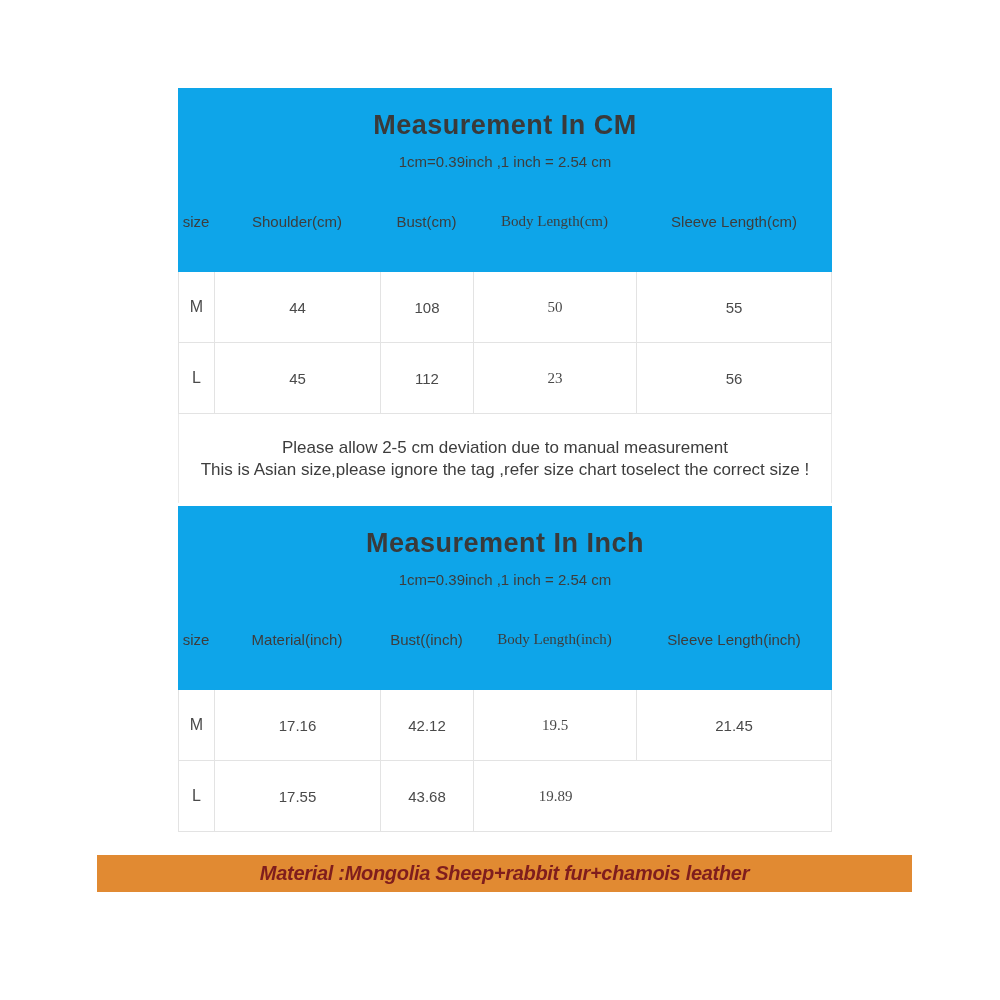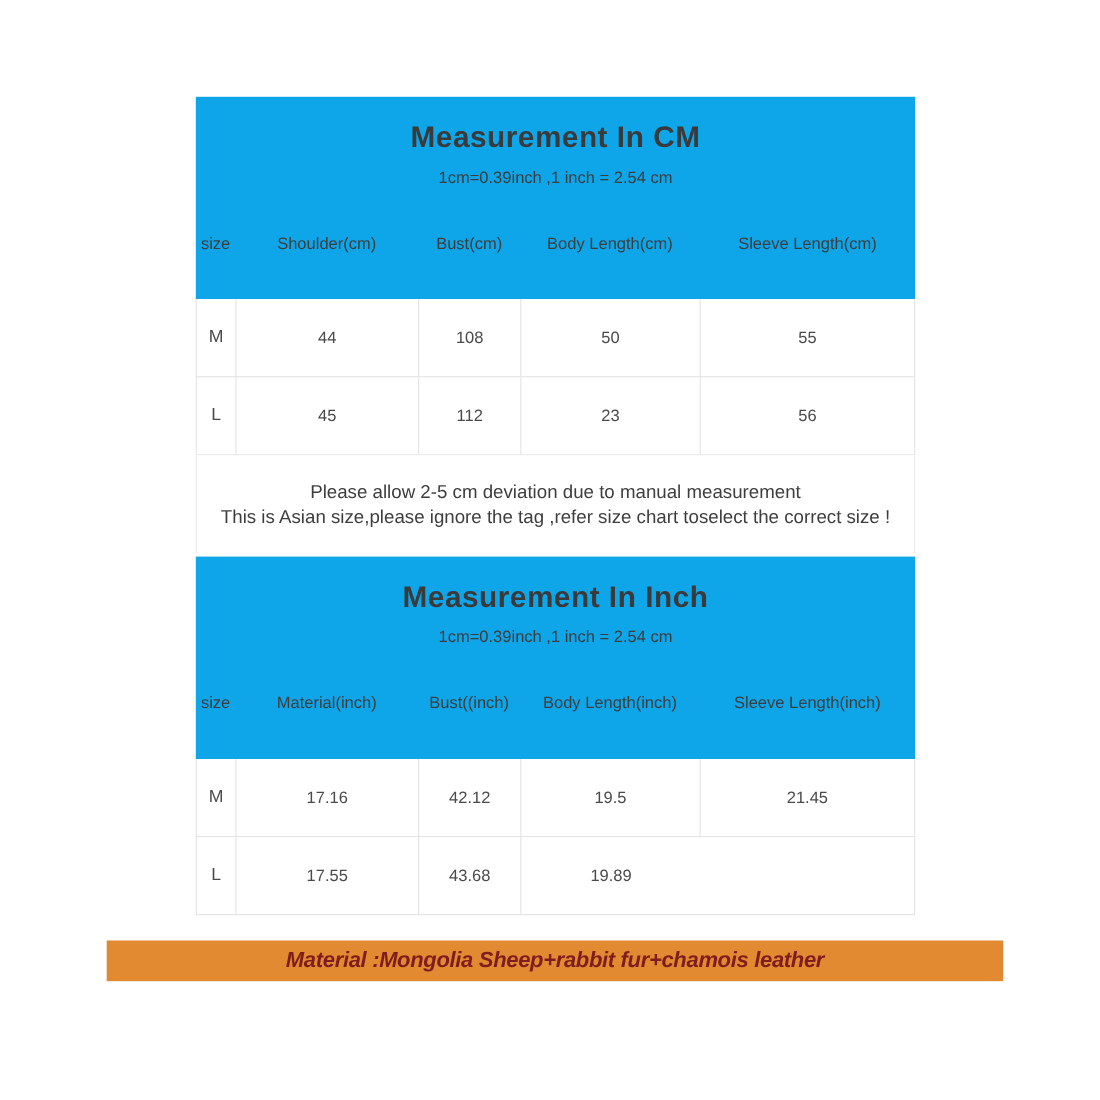--- a/index.html
+++ b/index.html
@@ -39,21 +39,21 @@
     flex: 1;
     display: flex;
     align-items: center;
     font-size: 15px;
     color: #3d3d3d;
   }
   .cell { display: flex; align-items: center; justify-content: center; text-align: center; }
   .c0 { width: 36px; }
   .c1 { width: 166px; }
   .c2 { width: 93px; }
-  .c3 { width: 163px; }
+  .c3 { width: 163px; font-family: Liberation Serif, serif; }
   .c4 { flex: 1; }
 
   
   .tbody { border-left: 1px solid #e3e3e3; border-right: 1px solid #e3e3e3; background: #fff; }
   .trow {
     display: flex;
     height: 71px;
     border-bottom: 1px solid #e3e3e3;
     font-size: 15px;
     color: #4a4a4a;

